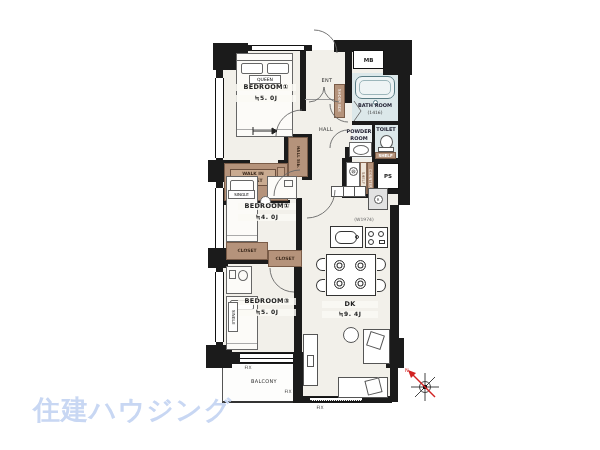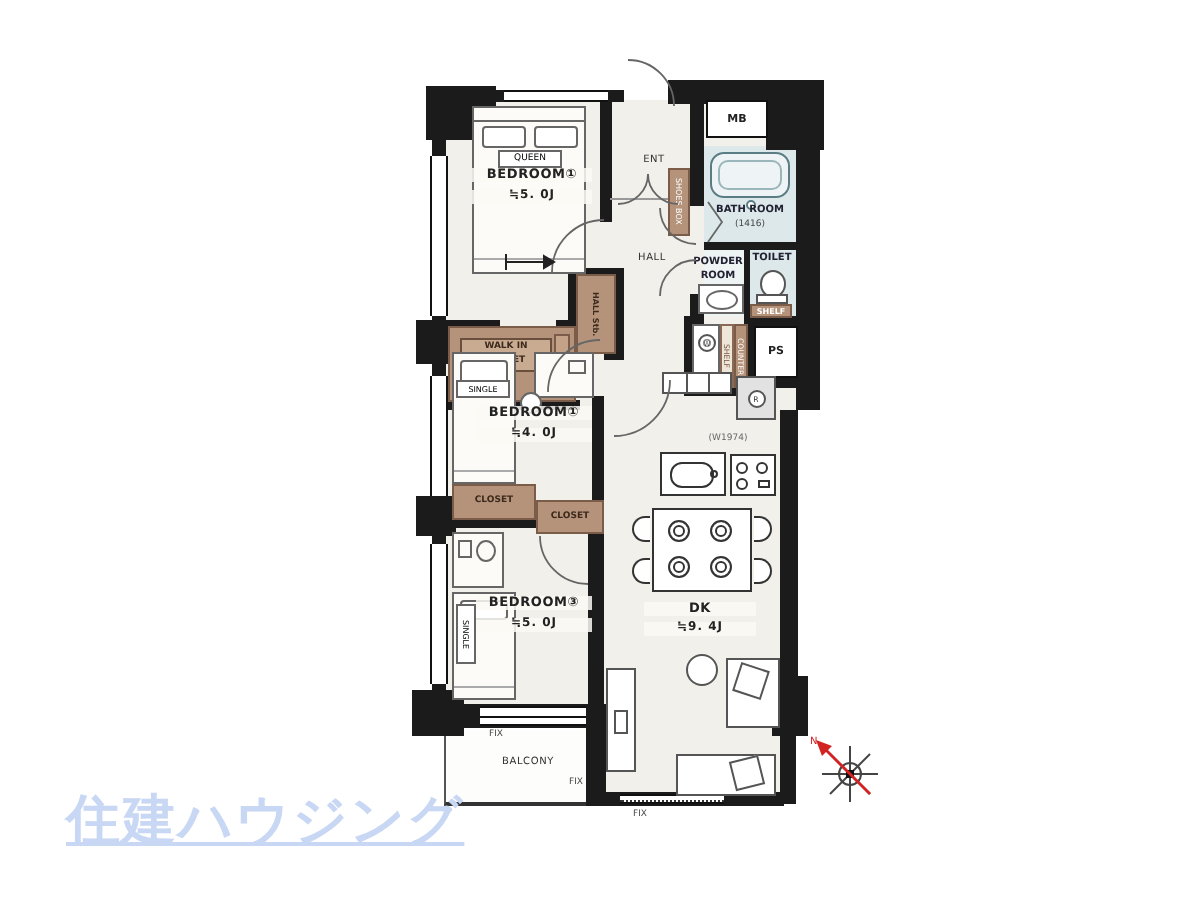--- a/index.html
+++ b/index.html
@@ -18,21 +18,21 @@
   .tiny-lbl { font-size:4.5px; color:#444; }
   .vert { writing-mode:vertical-rl; text-orientation:mixed; }
   .furn { position:absolute; background:#fcfbf8; border:1px solid #666; }
   .win-h { position:absolute; background:#fff; border-top:1px solid #111; border-bottom:1px solid #111; }
   .win-v { position:absolute; background:#fff; border-left:1px solid #111; border-right:1px solid #111; }
   .chair { position:absolute; width:9px; height:13px; border:1.2px solid #333; background:#fff; }
   .plate { position:absolute; width:11px; height:11px; border:1px solid #333; border-radius:50%; background:#fff; box-shadow:inset 0 0 0 1.5px #fff, inset 0 0 0 2.5px #333; }
   .burner { position:absolute; width:6px; height:6px; border:1px solid #333; border-radius:50%; }
   .cushion { position:absolute; width:15px; height:15px; border:1px solid #555; background:#fff; }
   svg.overlay { position:absolute; left:0; top:0; pointer-events:none; }
-  #logo { position:absolute; left:33px; top:392px; font-size:27px; font-weight:bold; color:#c8d7f3; letter-spacing:1px;text-decoration:underline; }
+  #logo { position:absolute; left:33px; top:392px; font-size:27px; font-weight:bold; color:#c8d7f3; letter-spacing:1px; }
 </style>
 </head>
 <body>
 
 <div id="canvas">
 
   <div class="floor" style="left:222px;top:50px;width:176px;height:305px;"></div>
   <div class="floor" style="left:300px;top:355px;width:92px;height:47px;"></div>
   <div class="abs" style="left:222px;top:365px;width:81px;height:38px;background:#fdfdfc;border-left:1.5px solid #555;border-bottom:2px solid #333;"></div>
 

